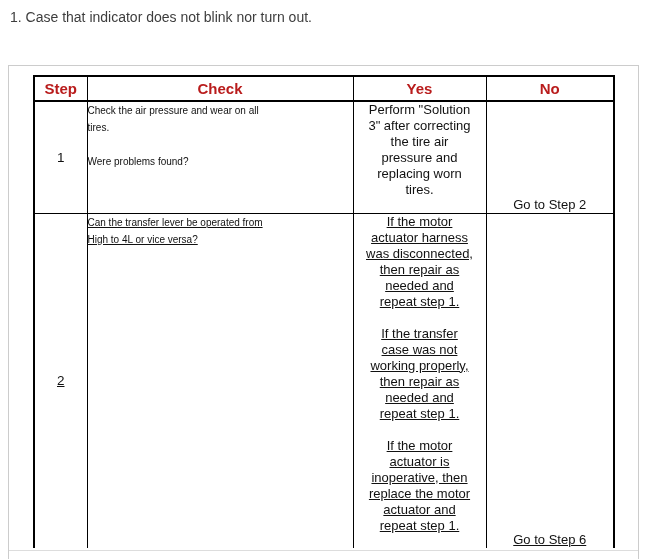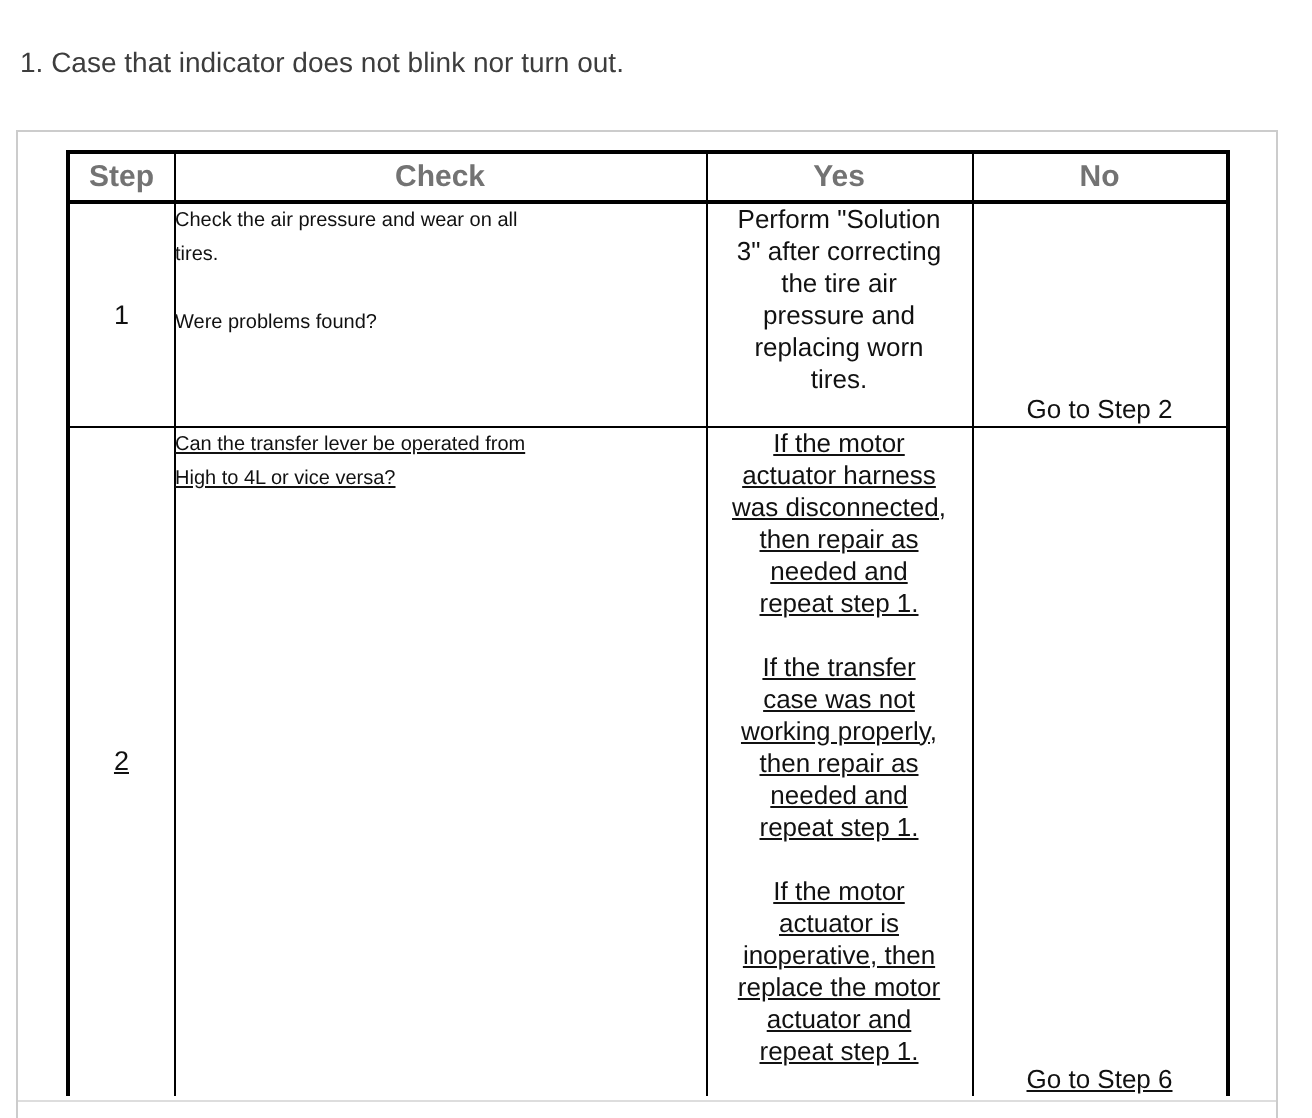--- a/index.html
+++ b/index.html
@@ -18,21 +18,20 @@
     background: #ffffff;
     overflow: hidden;
   }
   .section-title {
     position: absolute;
     left: 10px;
     top: 8px;
     font-size: 14px;
     line-height: 18px;
     color: #3d3d3d;
-    margin-top: 14px;
   }
   .document-panel {
     position: absolute;
     left: 8px;
     top: 65px;
     width: 629px;
     height: 520px; 
     border: 1px solid #cccccc;
     background: #ffffff;
   }
@@ -59,21 +58,21 @@
   table.troubleshooting td {
     border: 1px solid #000000;
     padding: 0;
   }
   table.troubleshooting thead th {
     border-bottom: 2px solid #000000;
     font-size: 15px;
     font-weight: bold;
     text-align: center;
     height: 23px;
-    color: #737373;
+    color: #b91c1c;
   }
   col.c-step   { width: 53px; }
   col.c-action { width: 266px; }
   col.c-yes    { width: 133px; }
   col.c-no     { width: 128px; }
 
   tr.row-1 { height: 112px; }
   tr.row-2 { height: 335px; }
   tr.row-last td { border-bottom: 0; text-decoration: underline; }
 

